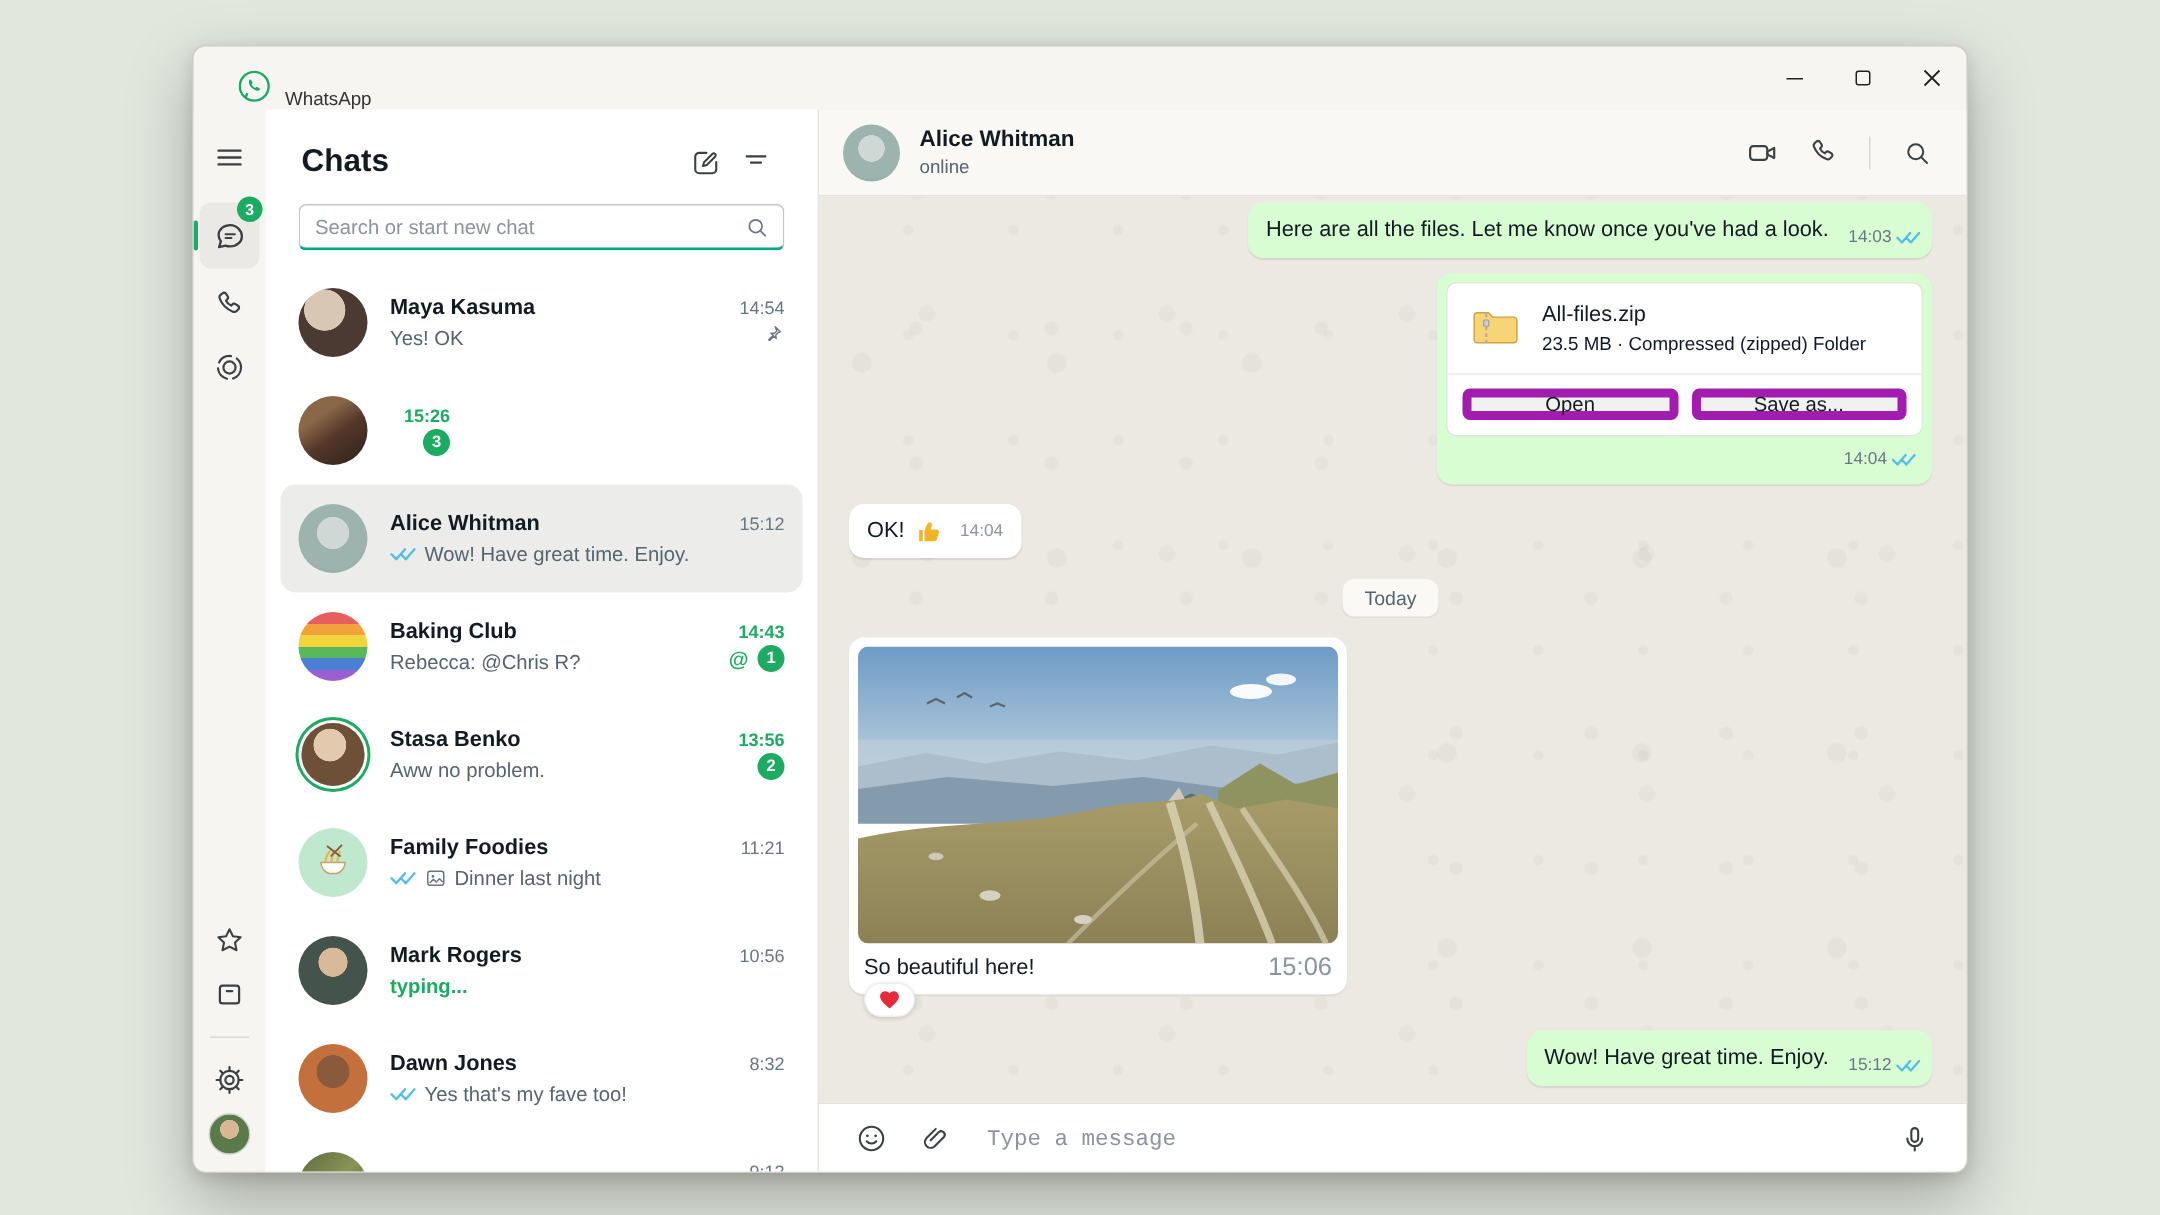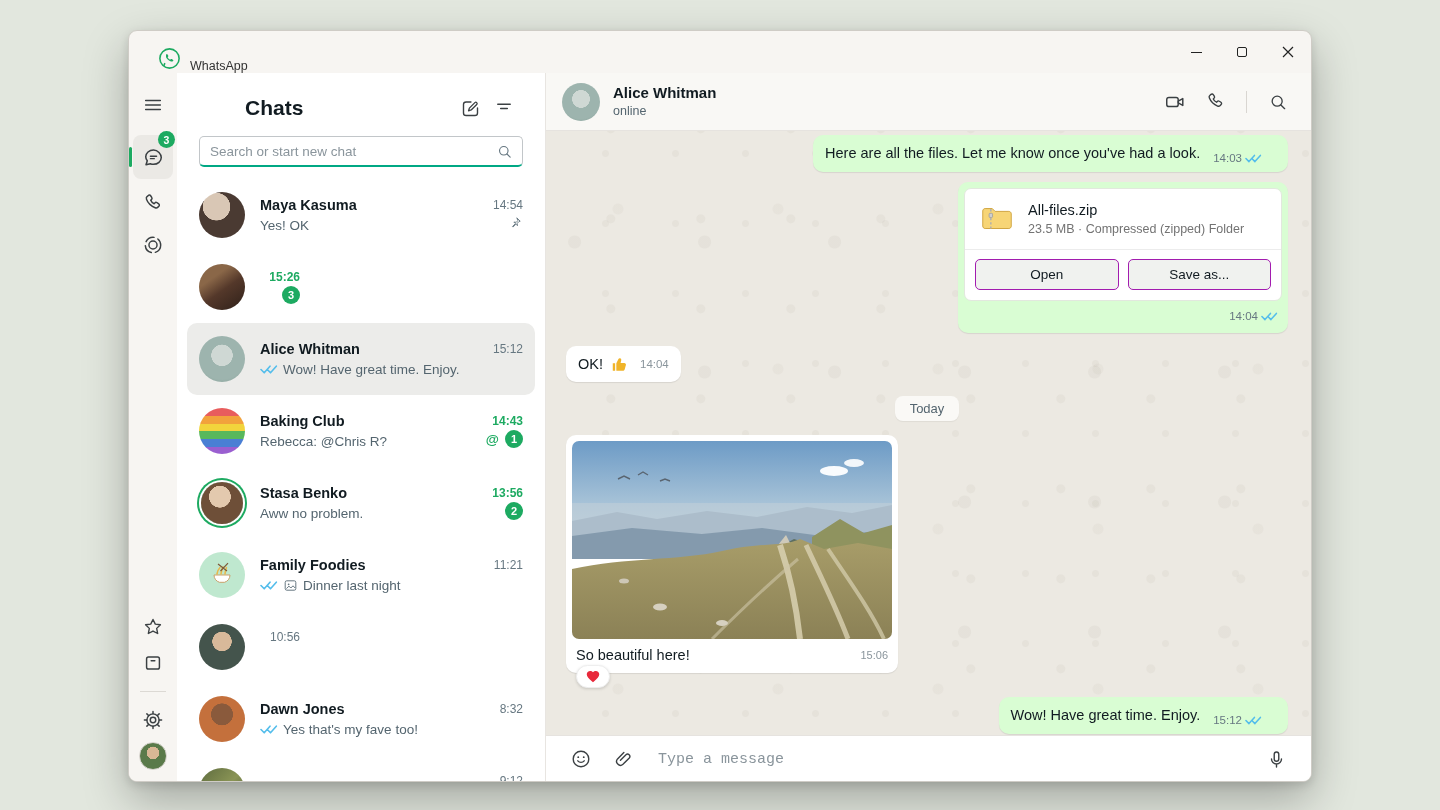--- a/index.html
+++ b/index.html
@@ -32,21 +32,21 @@
   .rail-calls { margin-top:6px; }
   .rail-status { margin-top:6px; }
   .rail-spacer { flex:1; }
   .rail-divider { width:26px; border-top:1px solid #dcd9d4; margin:10px 0; }
   .rail-avatar { width:28px; height:28px; border-radius:50%; margin:4px 0 12px;
     background:radial-gradient(circle at 50% 38%, #d9b795 0 30%, #5a7a4a 31% 100%); border:1px solid #d5d2cc; }
 
   
   .chats-panel { width:369px; background:#ffffff; border-right:1px solid #e8e5e1; display:flex; flex-direction:column; flex-shrink:0; }
   .panel-header { display:flex; align-items:center; padding:20px 24px 0 24px; }
-  .panel-title { font-size:21px; font-weight:bold; color:#111b21; flex:1;margin-left:44px; }
+  .panel-title { font-size:21px; font-weight:bold; color:#111b21; flex:1; }
   .icon-btn { width:34px; height:30px; display:flex; align-items:center; justify-content:center; border-radius:6px; }
 
   .search-wrap { margin:13px 22px 0; position:relative; }
   .search-input { width:100%; height:31px; border:1px solid #c2c6c9; border-bottom:2px solid #00a884; border-radius:5px;
     padding:0 34px 0 10px; font-size:13.5px; color:#111b21; background:#fff; outline:none; font-family:inherit; }
   .search-input::placeholder { color:#8a959c; }
   .search-wrap svg { position:absolute; right:10px; top:7px; }
 
   .chat-list { margin-top:12px; overflow:hidden; }
   .chat-row { display:flex; align-items:center; gap:15px; height:72px; margin:0 10px; padding:0 12px; border-radius:10px; cursor:default; }
@@ -94,49 +94,49 @@
   .ch-actions { display:flex; align-items:center; gap:6px; }
   .ch-divider { width:1px; height:22px; background:#d9d6d1; margin:0 8px; }
 
   .messages { flex:1; padding:0 23px 0 20px; display:flex; flex-direction:column; overflow:hidden; }
   .msg-row { display:flex; }
   .msg-row.out { justify-content:flex-end; }
   .msg-row.in  { justify-content:flex-start; }
   .bubble { border-radius:10px; box-shadow:0 1px 1px rgba(0,0,0,.09); font-size:14.5px; color:#111b21; line-height:20px; }
   .bubble.out { background:#d9fdd3; }
   .bubble.in  { background:#ffffff; }
-  .bubble.text { padding:8px 26px 8px 12px; }
+  .bubble.text { padding:8px 7px 8px 12px; }
   .meta { font-size:11.5px; color:#667781; white-space:nowrap; }
   .meta-inline { display:inline-flex; align-items:center; gap:3px; margin-left:9px; transform:translateY(4px); }
 
   
   .file-bubble { width:330px; padding:6px; }
   .file-card { background:#fff; border:1px solid #e2e8de; border-radius:7px; overflow:hidden; }
   .file-top { display:flex; align-items:center; gap:12px; padding:11px 13px; }
   .file-name { font-size:14.5px; color:#111b21; line-height:19px; }
-  .file-info { font-size:12.5px; color:#737373; line-height:18px; }
+  .file-info { font-size:12.5px; color:#0f172a; line-height:18px; }
   .file-sep { border-top:1px solid #ececec; }
   .file-actions { display:flex; gap:9px; padding:9px 10px 10px; }
-  .file-btn { flex:1; height:31px; background:#f0f2ef; border:1px solid #a21caf; border-radius:5px;
+  .file-btn { flex:1; height:21px; background:#f0f2ef; border:6px solid #a21caf; border-radius:5px;
     font-size:13.5px; color:#111b21; font-family:inherit; display:flex; align-items:center; justify-content:center; cursor:default; }
   .file-meta { display:flex; justify-content:flex-end; align-items:center; gap:3px; padding:5px 4px 1px; }
 
   
   .ok-bubble { display:flex; align-items:center; gap:7px; padding:8px 12px; }
   .ok-time { font-size:11.5px; color:#8a959c; margin-left:4px; align-self:flex-end; }
 
   .date-pill { margin:14px auto; background:#faf9f6; border-radius:8px; padding:5px 15px; font-size:13px; color:#54656f;
     box-shadow:0 1px 1px rgba(0,0,0,.06); }
 
   
   .img-bubble { width:332px; padding:6px; position:relative; }
   .photo-frame { width:320px; height:198px; border-radius:7px; overflow:hidden; display:block; }
   .caption-row { display:flex; justify-content:space-between; align-items:flex-end; padding:6px 4px 2px; }
   .caption { font-size:14.5px; color:#111b21; }
-  .cap-time { font-size:11px; color:#8a959c; }
+  .cap-time { font-size:17px; color:#8a959c; }
   .reaction { position:absolute; left:10px; bottom:-15px; background:#fff; border:1px solid #eee; border-radius:14px;
     padding:3px 8px; box-shadow:0 1px 3px rgba(0,0,0,.15); display:flex; align-items:center; }
 
   
   .composer { height:47px; background:#fff; border-top:1px solid #e6e3df; display:flex; align-items:center; padding:0 18px; gap:8px; flex-shrink:0; }
   .comp-btn { width:34px; height:34px; display:flex; align-items:center; justify-content:center; border-radius:6px; }
   .comp-input { flex:1; border:none; outline:none; font-size:15px; color:#4c1d95; font-family:Liberation Mono, monospace; padding:0 10px; background:transparent; }
   .comp-input::placeholder { color:#8a959c; }
 
   .mt4{margin-top:4px;} .mt10{margin-top:10px;} .mt13{margin-top:13px;} .mt24{margin-top:24px;}
@@ -347,20 +347,26 @@
               </div>
             </div>
             <div class="row-meta">
               <span class="chat-time">11:21</span>
               <span class="badge-line"></span>
             </div>
           </div>
 
           <div class="chat-row">
             <div class="avatar av-mark"></div>
+            <div class="row-text">
+              <div class="chat-name">Mark Rogers</div>
+              <div class="chat-preview green" style="font-weight:bold;">
+                  <span>typing...</span>
+                </div>
+            </div>
             <div class="row-meta">
               <span class="chat-time">10:56</span>
               <span class="badge-line"></span>
             </div>
           </div>
 
           <div class="chat-row">
             <div class="avatar av-dawn"></div>
             <div class="row-text">
               <div class="chat-name">Dawn Jones</div>

